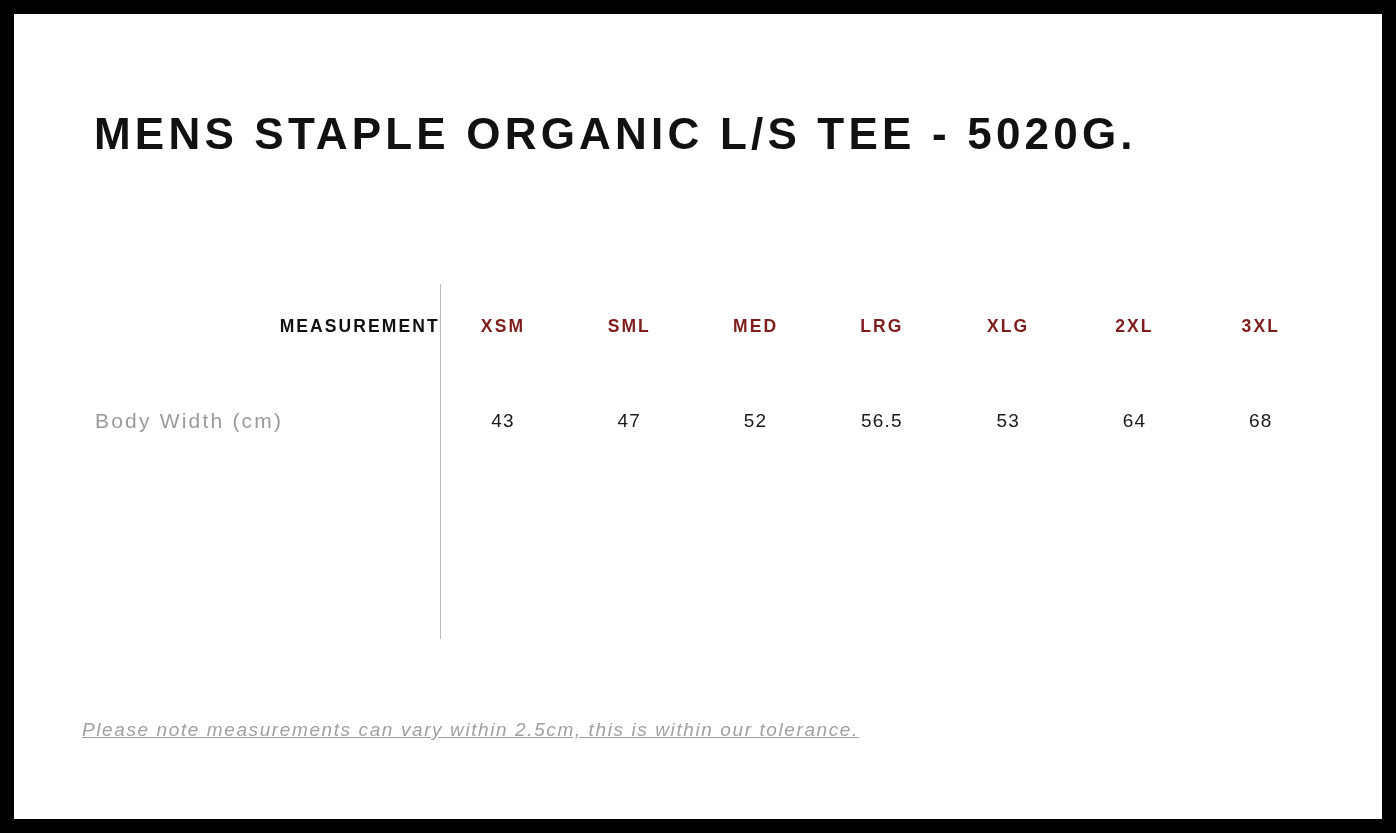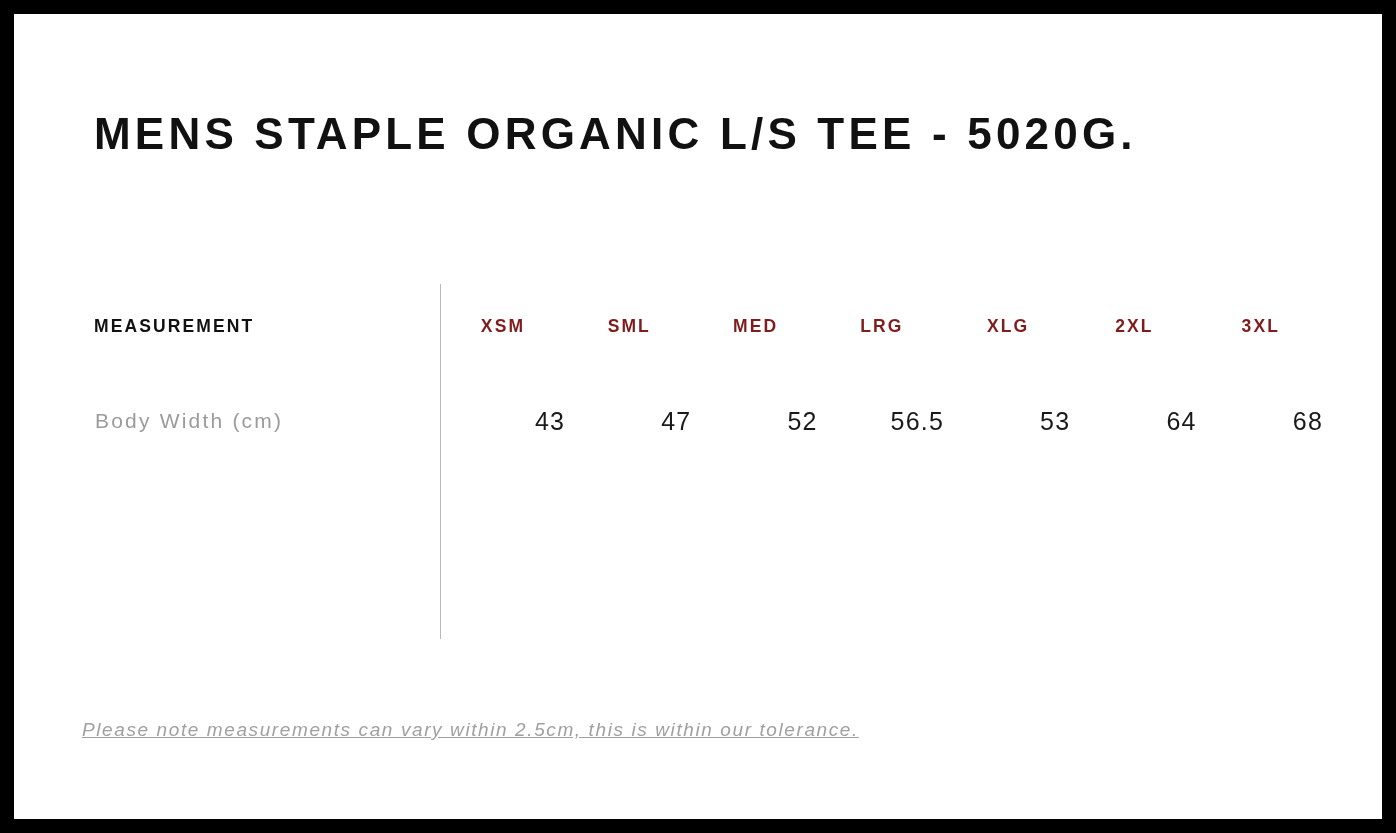--- a/index.html
+++ b/index.html
@@ -47,21 +47,21 @@
   table.size-table col.size-col { width: 126px; }
   .divider {
     position: absolute;
     left: 426px;
     top: 270px;
     width: 1px;
     height: 355px;
     background: #b9b9b9;
   }
   th.measurement-head {
-    text-align: left;
+    text-align: right;
     font-size: 17.5px;
     font-weight: bold;
     letter-spacing: 2.1px;
     color: #111111;
     padding: 0 0 0 0;
     height: 92px;
     vertical-align: middle;
   }
   th.size-head {
     text-align: center;
@@ -76,22 +76,22 @@
   td.row-label {
     text-align: left;
     font-size: 21px;
     letter-spacing: 2.2px;
     color: #9b9b9b;
     height: 94px;
     vertical-align: middle;
     white-space: nowrap;
   }
   td.cell {
-    text-align: right;
-    font-size: 25px;
+    text-align: center;
+    font-size: 19px;
     letter-spacing: 1.2px;
     color: #1a1a1a;
     height: 94px;
     vertical-align: middle;
   }
   .note {
     position: absolute;
     left: 68px;
     top: 705px;
     font-size: 19px;

